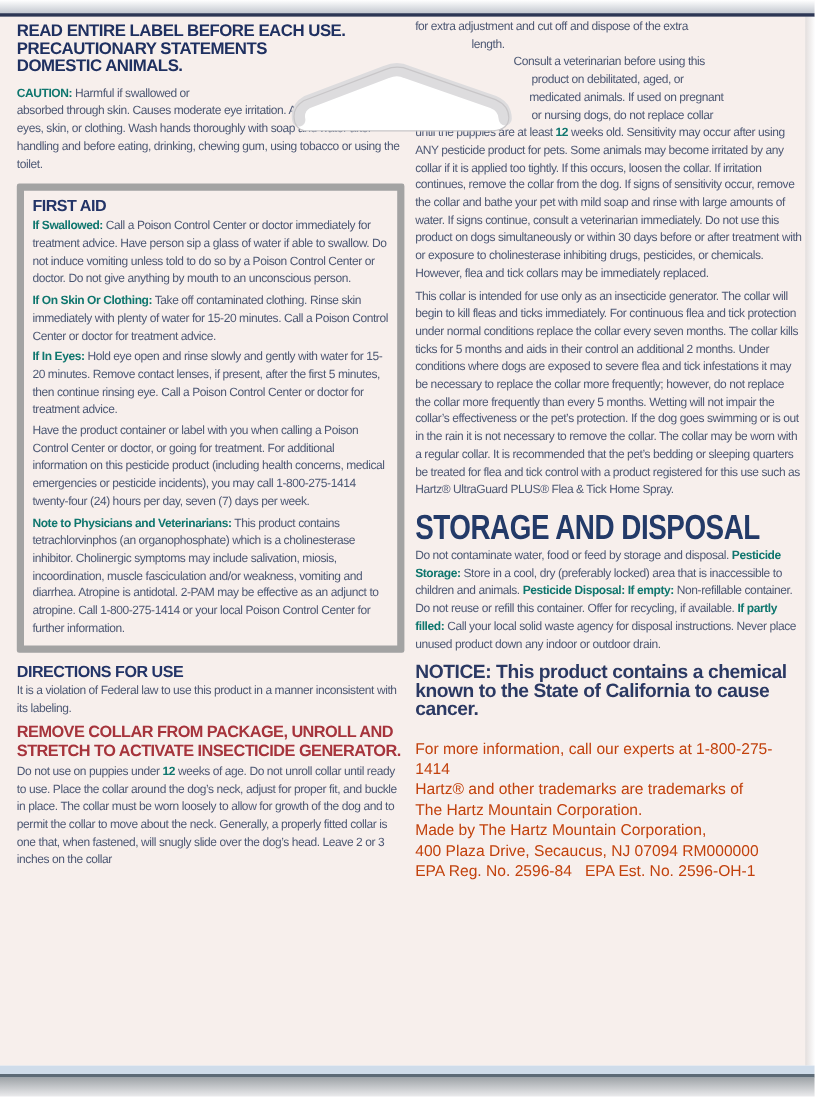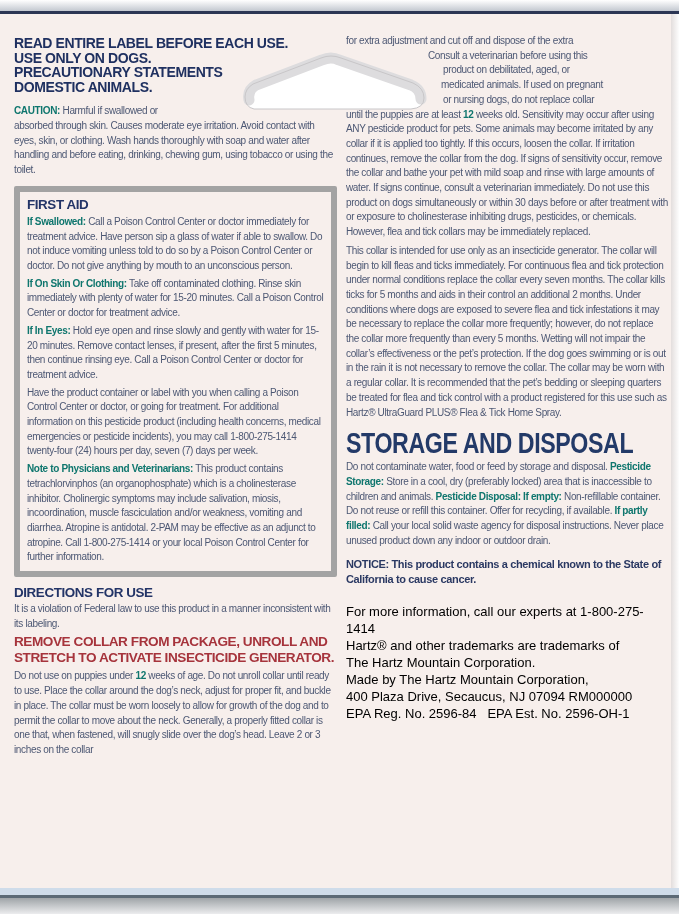--- a/index.html
+++ b/index.html
@@ -15,39 +15,39 @@
   #right-edge{position:absolute;right:0;top:14px;width:8px;height:874px;
     background:linear-gradient(90deg,#e3dedd,#fdfdfd);}
   
   #bottom-band{position:absolute;left:0;top:888px;width:679px;height:7px;background:#cfdcea;}
   #bottom-line{position:absolute;left:0;top:895px;width:679px;height:3px;background:#5c6a76;}
   #bottom-rest{position:absolute;left:0;top:898px;width:679px;height:16px;
     background:linear-gradient(#9fa4a8,#ececee);}
   
   #hangtab{position:absolute;left:242px;top:51px;width:187px;height:64px;z-index:6;}
 
-  .col{position:absolute;top:24px;color:#4d5874;}
+  .col{position:absolute;top:6px;color:#4d5874;}
   #col-left{left:14px;width:323px;padding-top:12px;}
   #col-right{left:346px;width:322px;padding-top:10px;}
 
   .body{font-size:10px;line-height:14.7px;letter-spacing:-0.35px;margin:0;}
   .hdr{font-size:14px;line-height:14.6px;font-weight:bold;letter-spacing:-0.4px;color:#1f3060;}
   .sect{font-size:13.4px;font-weight:bold;letter-spacing:-0.4px;color:#233467;margin:0;}
   b{color:#0f766e;}
   .fa-box{border:6px solid #a3a3a3;border-radius:2px;padding:5px 7px 6px 7px;margin-top:8px;}
   .fa-p{margin-top:3px;}
   .mt2{margin-top:2px;} .mt3{margin-top:3px;} .mt4{margin-top:4px;} .mt8{margin-top:8px;} .mt10{margin-top:10px;}
   .red{color:#a6343c;font-size:13.6px;line-height:16px;font-weight:bold;
        letter-spacing:-0.45px;margin:3px 0 0 0;}
   .big-wrap{margin-top:7px;height:31px;}
   .big{display:inline-block;transform:scaleX(0.80);transform-origin:left center;
        font-size:29px;font-weight:bold;letter-spacing:-0.5px;color:#233a68;white-space:nowrap;}
-  .notice{font-weight:bold;color:#2b3963;font-size:11px;line-height:15.6px;
+  .notice{font-weight:bold;color:#2b3963;font-size:16px;line-height:15.6px;
           letter-spacing:-0.35px;margin:8px 0 0 0;}
-  .footer{margin-top:15px;font-size:13px;line-height:17px;letter-spacing:0;color:#000000;}
+  .footer{margin-top:15px;font-size:13px;line-height:17px;letter-spacing:0;color:#c2410c;}
   .footer div{white-space:pre-wrap;}
   .c-line{white-space:nowrap;}
   .p47{padding-left:47px;} .p82{padding-left:82px;} .p95{padding-left:95px;} .p97{padding-left:97px;}
 </style>
 </head>
 <body>
 
 <div id="stage">
 
   <div id="top-edge"></div>
@@ -60,21 +60,20 @@
     <svg width="187" height="64" viewBox="0 0 187 64">
       <path d="M 12 58 Q 3 56 3 46 Q 3 38 11 33 L 79 7 Q 89 3 99 7 L 171 32 Q 182 37 182 47 Q 182 57 169 58 Z" fill="#ffffff"></path>
       <path d="M 7 49 Q 5 39 14 34 L 80 9 Q 89 5 97 9 L 169 34 Q 179 38 179 48" fill="none" stroke="#dddcde" stroke-width="11" stroke-linecap="round"></path>
       <path d="M 12 58 Q 3 56 3 46 Q 3 38 11 33 L 79 7 Q 89 3 99 7 L 171 32 Q 182 37 182 47 Q 182 57 169 58 Z" fill="none" stroke="#c8c6c8" stroke-width="1"></path>
     </svg>
   </div>
 
   <div class="col" id="col-left">
     <div class="hdr">
       <div>READ ENTIRE LABEL BEFORE EACH USE.</div>
-      <div>USE ONLY ON DOGS.</div>
       <div>PRECAUTIONARY STATEMENTS</div>
       <div>DOMESTIC ANIMALS.</div>
     </div>
 
     <p class="body mt10">
       <b>CAUTION:</b><span> Harmful if swallowed or</span><br>
       <span>absorbed through skin. Causes moderate eye irritation. Avoid contact with eyes, skin, or clothing. Wash hands thoroughly with soap and water after handling and before eating, drinking, chewing gum, using tobacco or using the toilet.</span>
     </p>
 
     <div class="fa-box">
@@ -100,20 +99,21 @@
       <span>REMOVE COLLAR FROM PACKAGE, UNROLL AND</span><br>
       <span>STRETCH TO ACTIVATE INSECTICIDE GENERATOR.</span>
     </p>
     <p class="body mt3">
       <span>Do not use on puppies under </span><b>12</b><span> weeks of age. Do not unroll collar until ready to use. Place the collar around the dog’s neck, adjust for proper fit, and buckle in place. The collar must be worn loosely to allow for growth of the dog and to permit the collar to move about the neck. Generally, a properly fitted collar is one that, when fastened, will snugly slide over the dog’s head. Leave 2 or 3 inches on the collar</span>
     </p>
   </div>
 
   <div class="col" id="col-right">
     <div class="body">for extra adjustment and cut off and dispose of the extra</div>
+    <div class="body p47">length.</div>
 
     <div class="body c-line p82">Consult a veterinarian before using this</div>
     <div class="body c-line p97">product on debilitated, aged, or</div>
     <div class="body c-line p95">medicated animals. If used on pregnant</div>
     <div class="body c-line p97">or nursing dogs, do not replace collar</div>
 
     <p class="body">
       <span>until the puppies are at least </span><b>12</b><span> weeks old. Sensitivity may occur after using ANY pesticide product for pets. Some animals may become irritated by any collar if it is applied too tightly. If this occurs, loosen the collar. If irritation continues, remove the collar from the dog. If signs of sensitivity occur, remove the collar and bathe your pet with mild soap and rinse with large amounts of water. If signs continue, consult a veterinarian immediately. Do not use this product on dogs simultaneously or within 30 days before or after treatment with or exposure to cholinesterase inhibiting drugs, pesticides, or chemicals. However, flea and tick collars may be immediately replaced.</span>
     </p>
 

